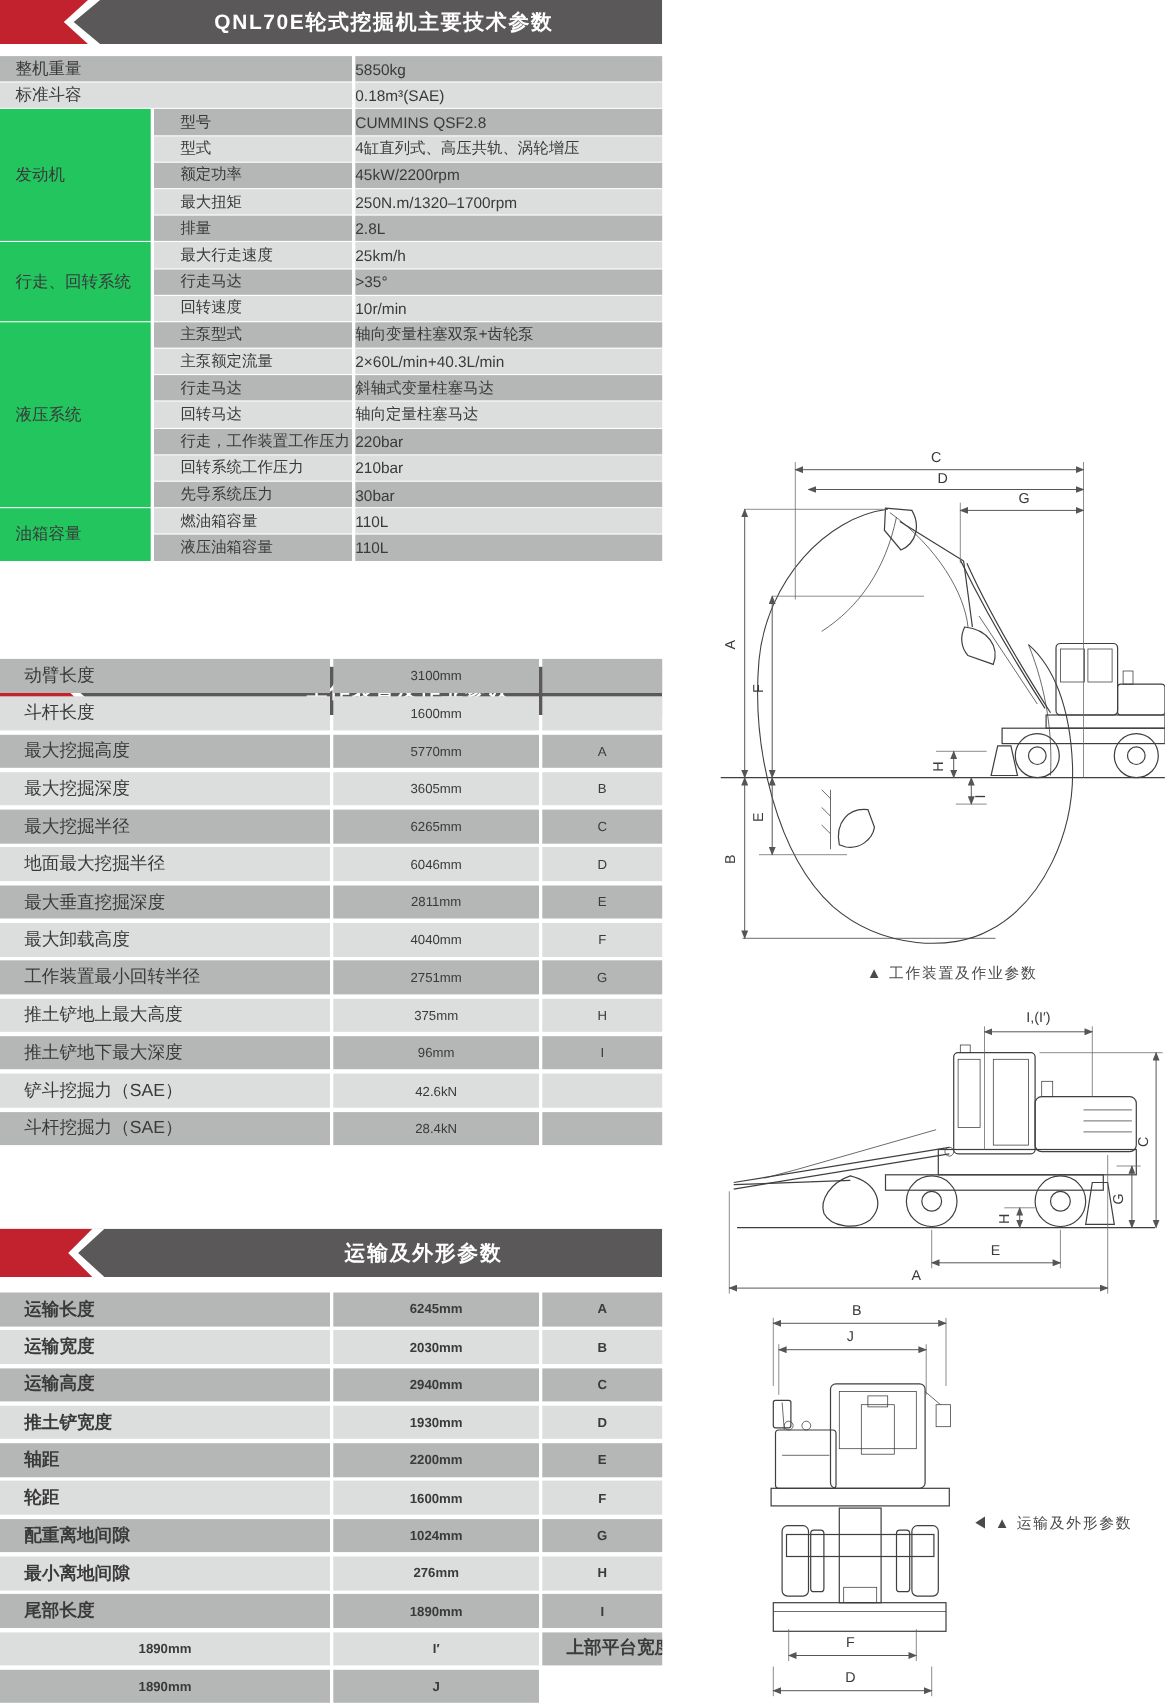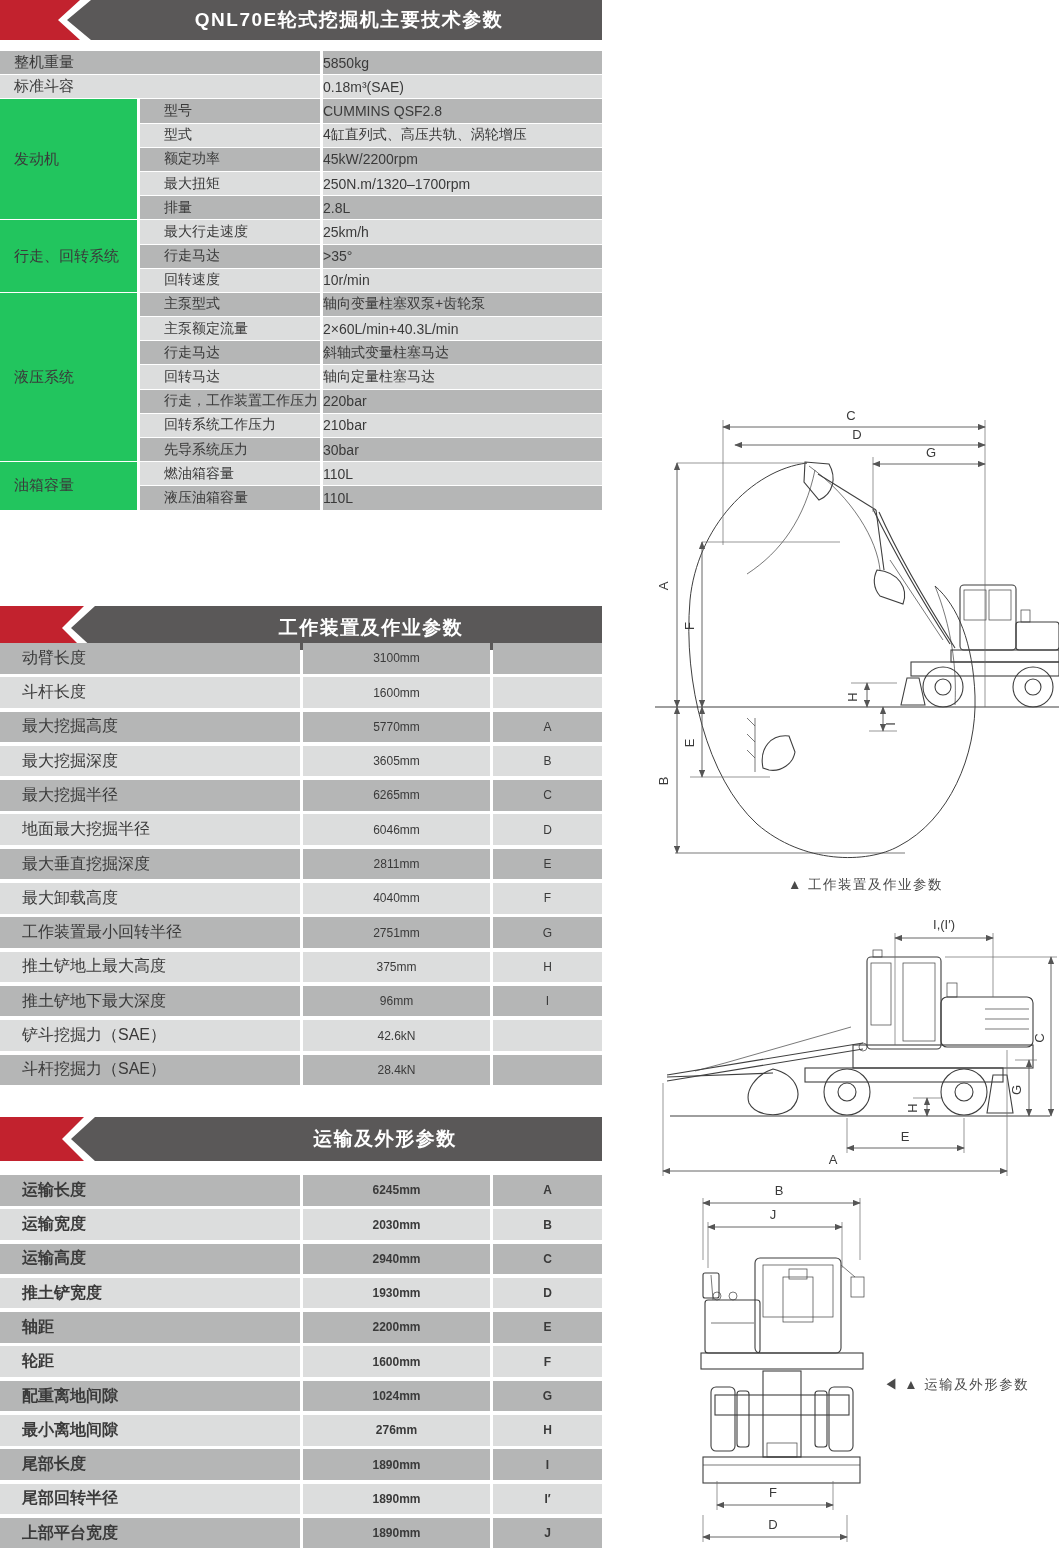--- a/index.html
+++ b/index.html
@@ -5,21 +5,21 @@
   html,body{margin:0;padding:0;}
   body{width:1059px;height:1553px;position:relative;background:#fff;
        font-family:"Liberation Sans",sans-serif;overflow:hidden;}
   .banner{position:absolute;left:0;width:662px;}
   .banner svg{position:absolute;left:0;top:0;}
   .banner .tt{position:absolute;inset:0;display:flex;align-items:center;justify-content:center;
               color:#fff;font-weight:bold;font-size:19px;letter-spacing:1.5px;}
   .grid{position:absolute;display:grid;column-gap:3px;}
   #t1{left:0;top:51px;grid-template-columns:137px 180px 279px;grid-auto-rows:23.2px;row-gap:1px;}
   .g23{grid-template-columns:300px 187px 109px;grid-auto-rows:30.5px;row-gap:3.8px;}
-  #t2{left:0;top:643px;}
+  #t2{left:0;top:599px;}
   #t3{left:0;top:1175px;font-weight:bold;}
   .c{display:flex;align-items:center;color:#3a3a3a;overflow:hidden;white-space:nowrap;}
   .dk{background:#b5b6b6}
   .lt{background:#dcdddd}
   .gp{background:#22c55e}
   .l1{padding-left:14px;font-size:15px}
   .s1{padding-left:24px;font-size:14px}
   .v1{font-size:14px}
   .l2{padding-left:22px;font-size:16px}
   .v2,.k2{justify-content:center;font-size:12px}
@@ -174,21 +174,20 @@
   <div class="c k2 lt">F</div>
   <div class="c l2 dk">配重离地间隙</div>
   <div class="c v2 dk">1024mm</div>
   <div class="c k2 dk">G</div>
   <div class="c l2 lt">最小离地间隙</div>
   <div class="c v2 lt">276mm</div>
   <div class="c k2 lt">H</div>
   <div class="c l2 dk">尾部长度</div>
   <div class="c v2 dk">1890mm</div>
   <div class="c k2 dk">I</div>
-  <div class="c l2 lt">尾部回转半径</div>
   <div class="c v2 lt">1890mm</div>
   <div class="c k2 lt">I′</div>
   <div class="c l2 dk">上部平台宽度</div>
   <div class="c v2 dk">1890mm</div>
   <div class="c k2 dk">J</div>
 </div>
 
 <svg class="dgm" style="left:655px;top:400px" width="404" height="478" viewBox="0 0 404 478">
   <defs>
     <marker id="a1" viewBox="0 0 10 8" refX="9" refY="4" markerWidth="9" markerHeight="7" orient="auto-start-reverse">

